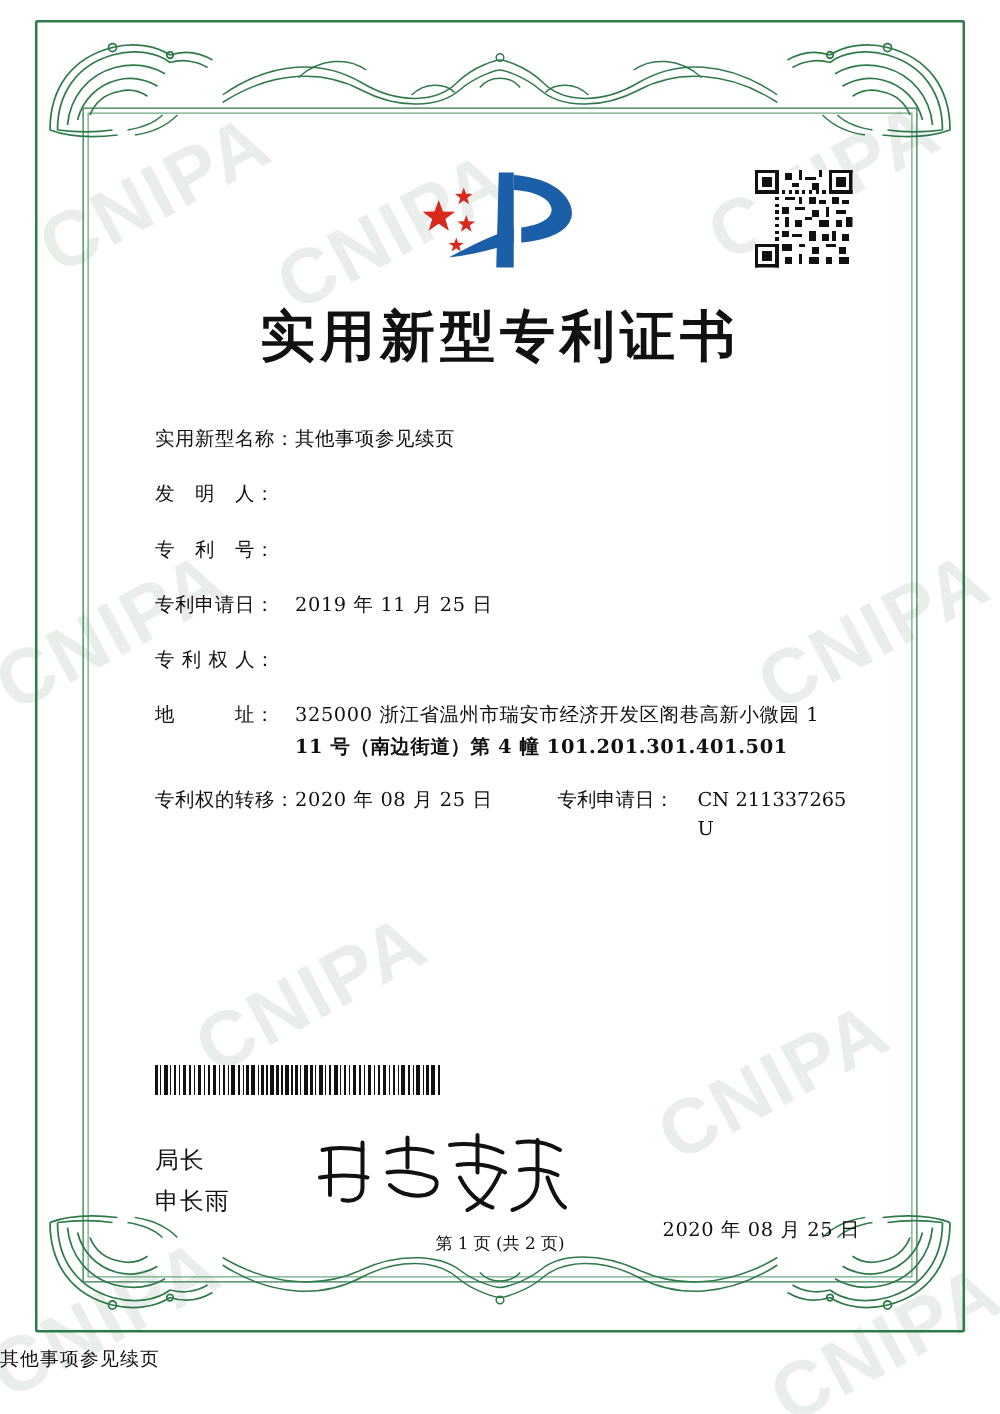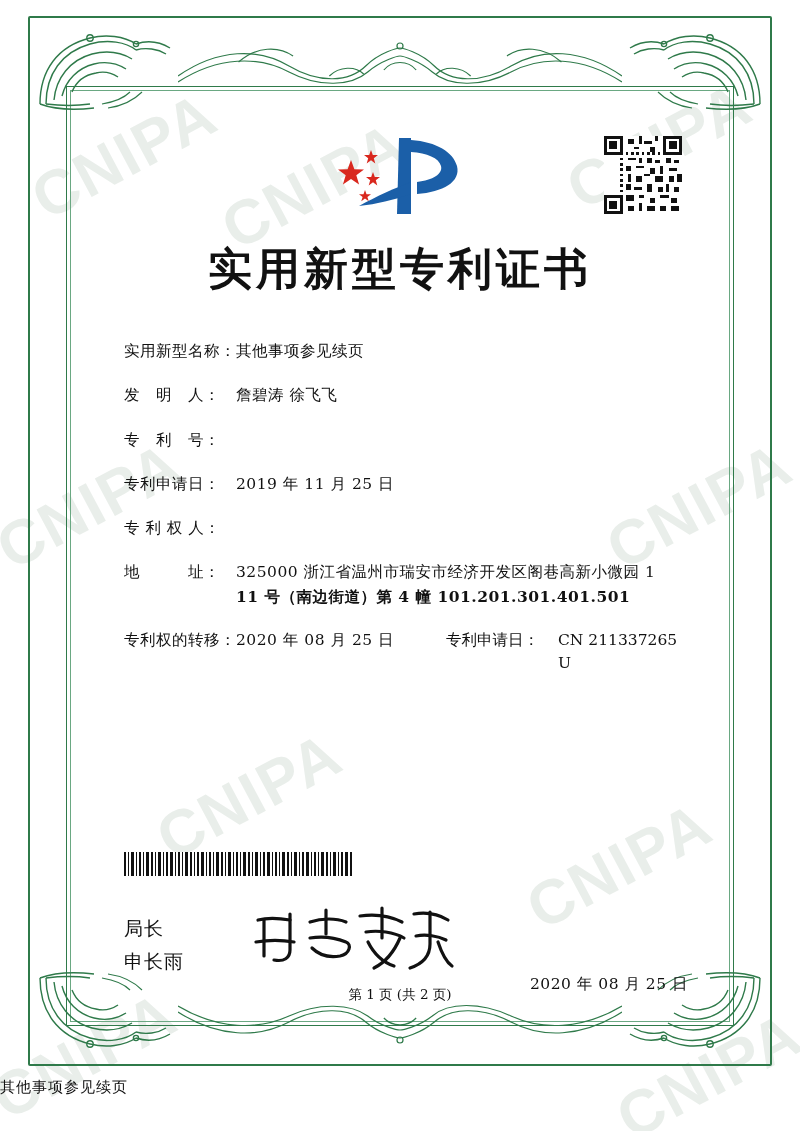--- a/index.html
+++ b/index.html
@@ -464,21 +464,20 @@
 
     <div class="fields">
 
       <div class="frow">
         <div class="flabel">实用新型名称：</div>
         <div class="fval">其他事项参见续页</div>
       </div>
 
       <div class="frow">
         <div class="flabel">发　明　人：</div>
-        <div class="fval">詹碧涛  徐飞飞</div>
       </div>
 
       <div class="frow">
         <div class="flabel">专　利　号：</div>
       </div>
 
       <div class="frow">
         <div class="flabel">专利申请日：</div>
         <div class="fval">2019 年 11 月 25 日</div>
       </div>

